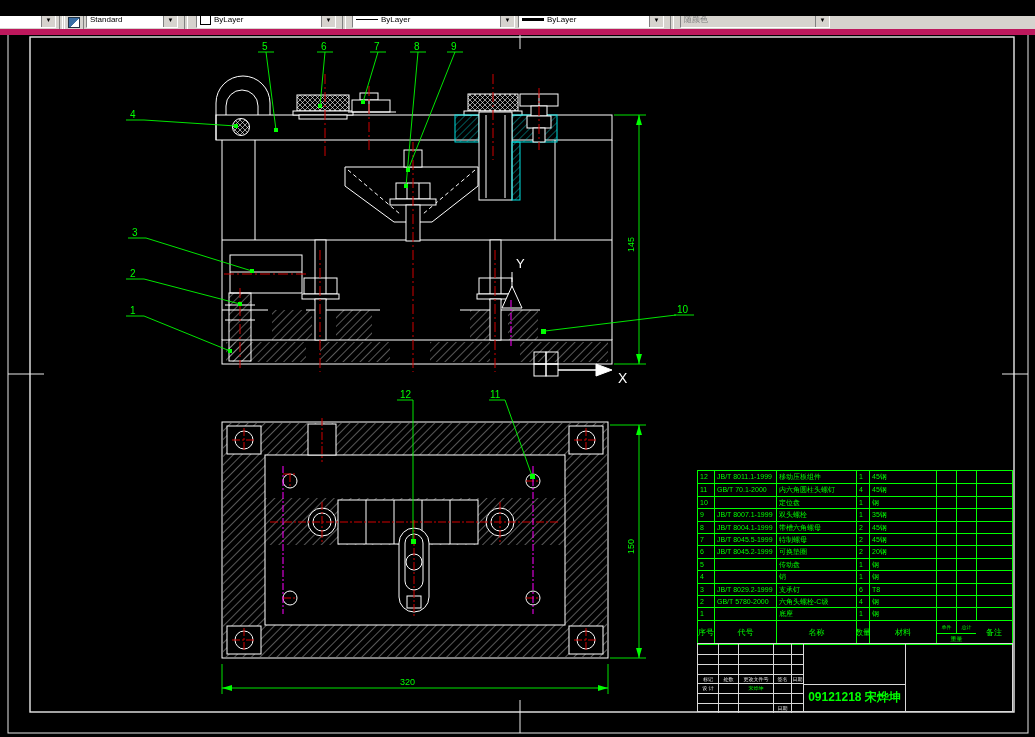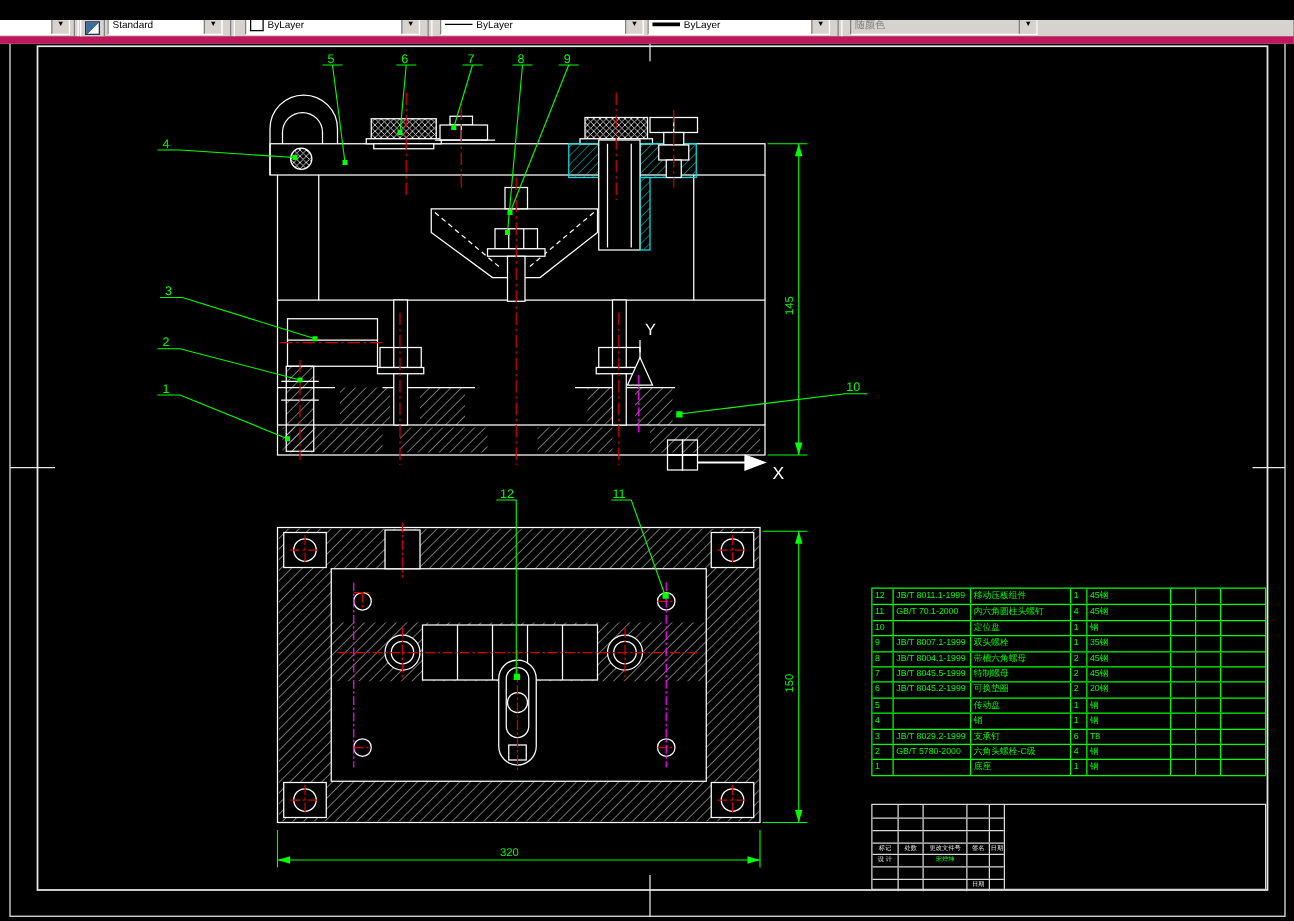--- a/index.html
+++ b/index.html
@@ -480,20 +480,35 @@
   <div class="bom-row">
     <div class="bom-cell">1</div>
     <div class="bom-cell"></div>
     <div class="bom-cell">底座</div>
     <div class="bom-cell">1</div>
     <div class="bom-cell">钢</div>
     <div class="bom-cell"></div>
       <div class="bom-cell"></div>
     <div class="bom-cell"></div>
   </div>
+  <div class="bom-head">
+    <div class="bh">序号</div>
+    <div class="bh">代号</div>
+    <div class="bh">名称</div>
+    <div class="bh">数量</div>
+    <div class="bh">材料</div>
+    <div class="bh-w">
+      <div class="top">
+        <div>单件</div>
+        <div>总计</div>
+      </div>
+      <div class="bot">重量</div>
+    </div>
+    <div class="bh">备注</div>
+  </div>
 </div>
 
 <div class="tblock">
   <div class="tb-left">
     <div class="tb-lrow">
         <div class="tb-lcell"></div>
         <div class="tb-lcell"></div>
         <div class="tb-lcell"></div>
         <div class="tb-lcell"></div>
         <div class="tb-lcell"></div>
@@ -534,13 +549,17 @@
         <div class="tb-lcell"></div>
       </div>
     <div class="tb-lrow">
       <div class="tb-lcell"></div>
         <div class="tb-lcell"></div>
         <div class="tb-lcell"></div>
       <div class="tb-lcell">日期</div>
       <div class="tb-lcell"></div>
     </div>
   </div>
+  <div class="tb-mid">
+    <div class="box"></div>
+    <div class="idname">09121218 宋烨坤</div>
+  </div>
 </div>
 
 </body></html>

